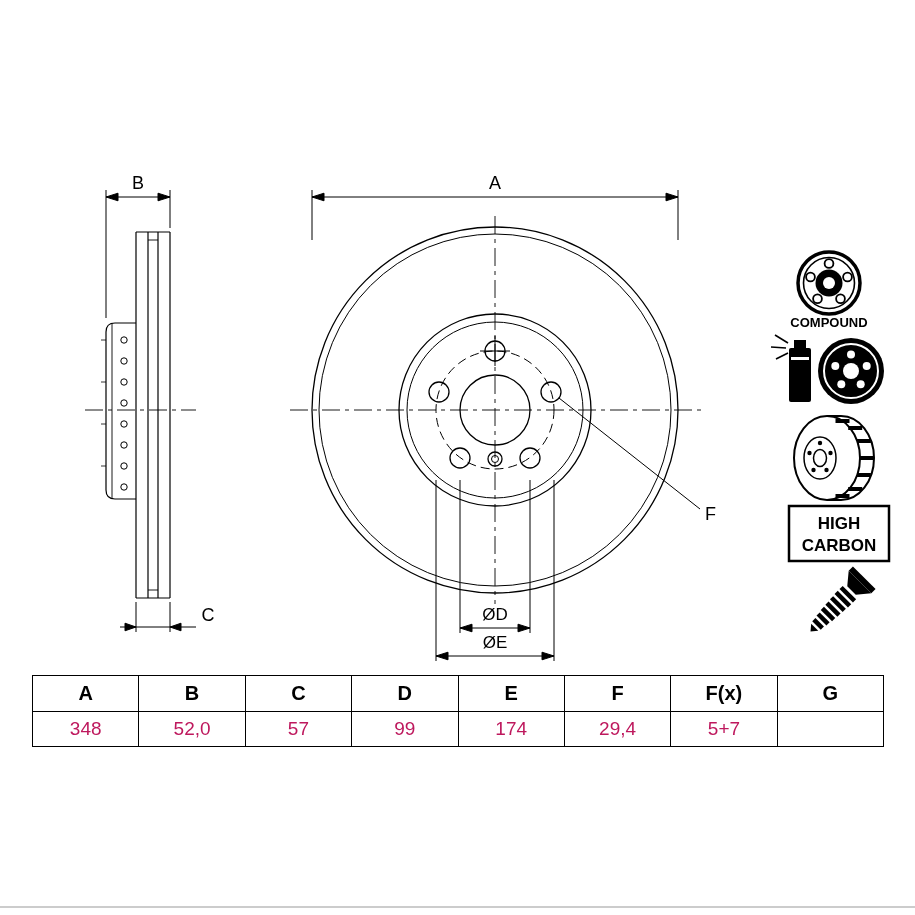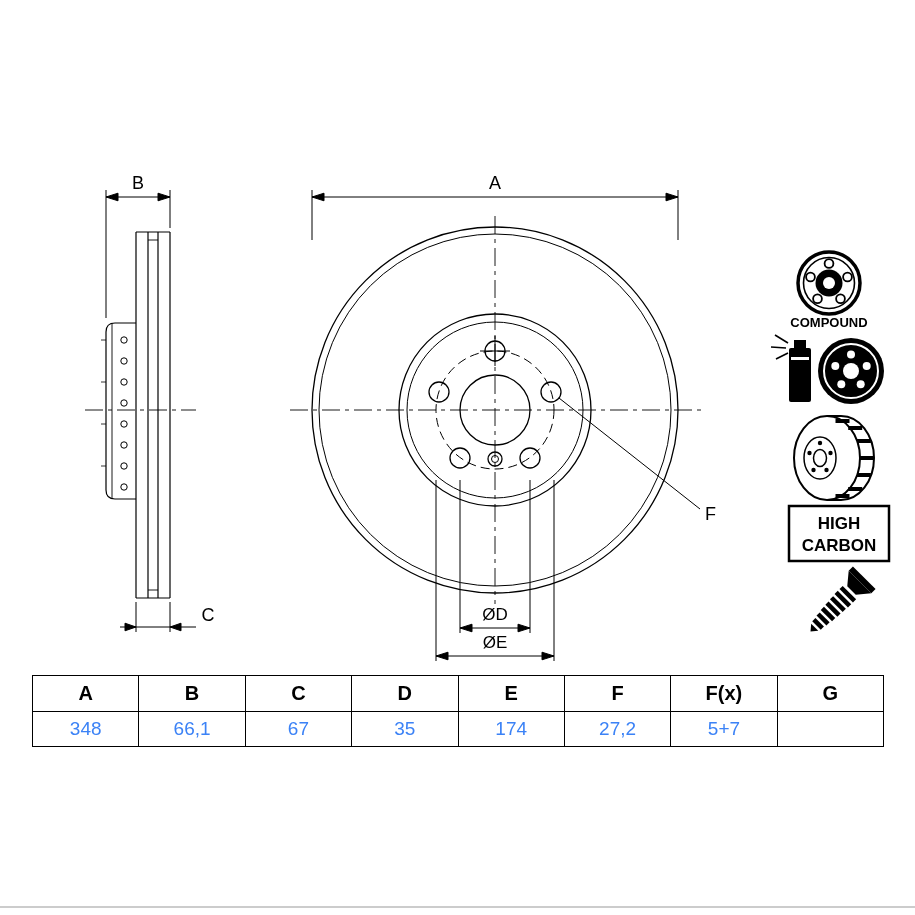--- a/index.html
+++ b/index.html
@@ -6,21 +6,21 @@
   html, body { width: 915px; height: 915px; background: #ffffff; font-family: "Liberation Sans", sans-serif; }
   .stage { position: relative; width: 915px; height: 915px; background: #ffffff; overflow: hidden; }
   svg.drawing { position: absolute; left: 0; top: 0; }
   svg text { font-family: "Liberation Sans", sans-serif; fill: #000; stroke: none; }
   table.dims {
     position: absolute; left: 32px; top: 675px; width: 852px;
     border-collapse: collapse; table-layout: fixed; background: #fff;
   }
   .dims th, .dims td { border: 1.6px solid #000; text-align: center; vertical-align: middle; }
   .dims th { height: 36px; font-size: 20px; font-weight: bold; color: #000; }
-  .dims td { height: 35px; font-size: 19px; font-weight: normal; color: #3b82f6; }
+  .dims td { height: 35px; font-size: 19px; font-weight: normal; color: #be185d; }
   .baseline { position: absolute; left: 0; top: 906px; width: 915px; height: 2px; background: #cccccc; }
 </style>
 </head>
 <body>
 
 <div class="stage">
 
 <svg class="drawing" width="915" height="915" viewBox="0 0 915 915">
 
   <g stroke="#000" stroke-width="0.9" stroke-dasharray="18 5 4 5" fill="none">
@@ -217,25 +217,25 @@
       <th>D</th>
       <th>E</th>
       <th>F</th>
       <th>F(x)</th>
       <th>G</th>
     </tr>
   </thead>
   <tbody>
     <tr>
       <td>348</td>
-      <td>66,1</td>
-      <td>67</td>
-      <td>35</td>
+      <td>52,0</td>
+      <td>57</td>
+      <td>99</td>
       <td>174</td>
-      <td>27,2</td>
+      <td>29,4</td>
       <td>5+7</td>
       <td></td>
     </tr>
   </tbody>
 </table>
 
 <div class="baseline"></div>
 
 </div>
 

